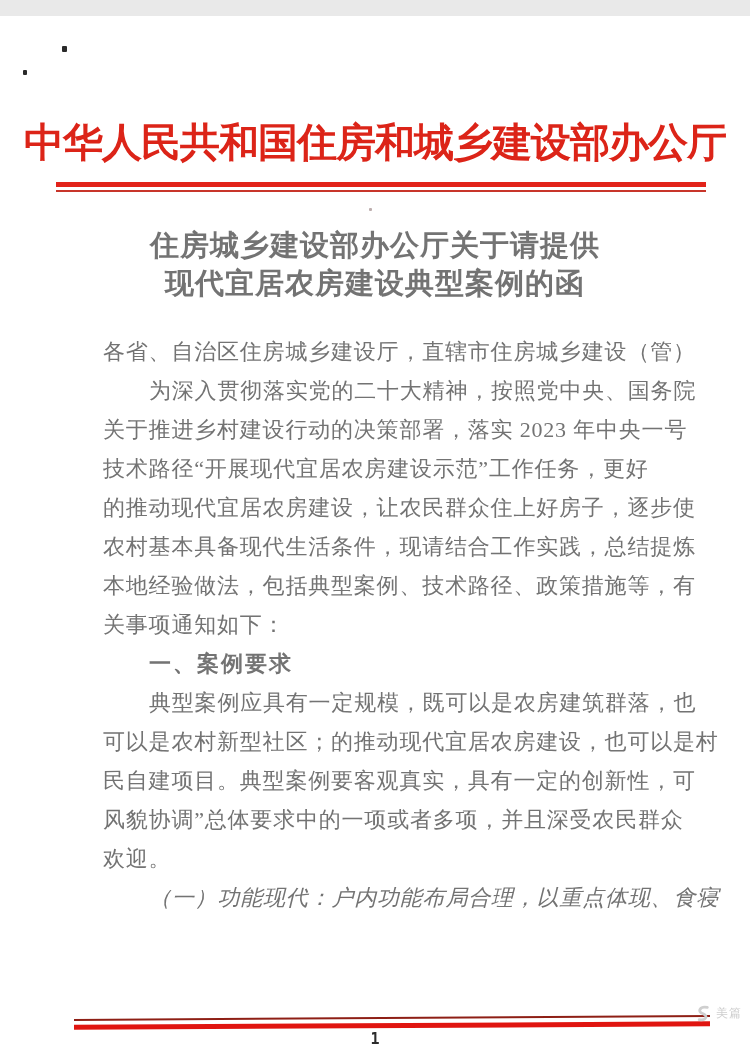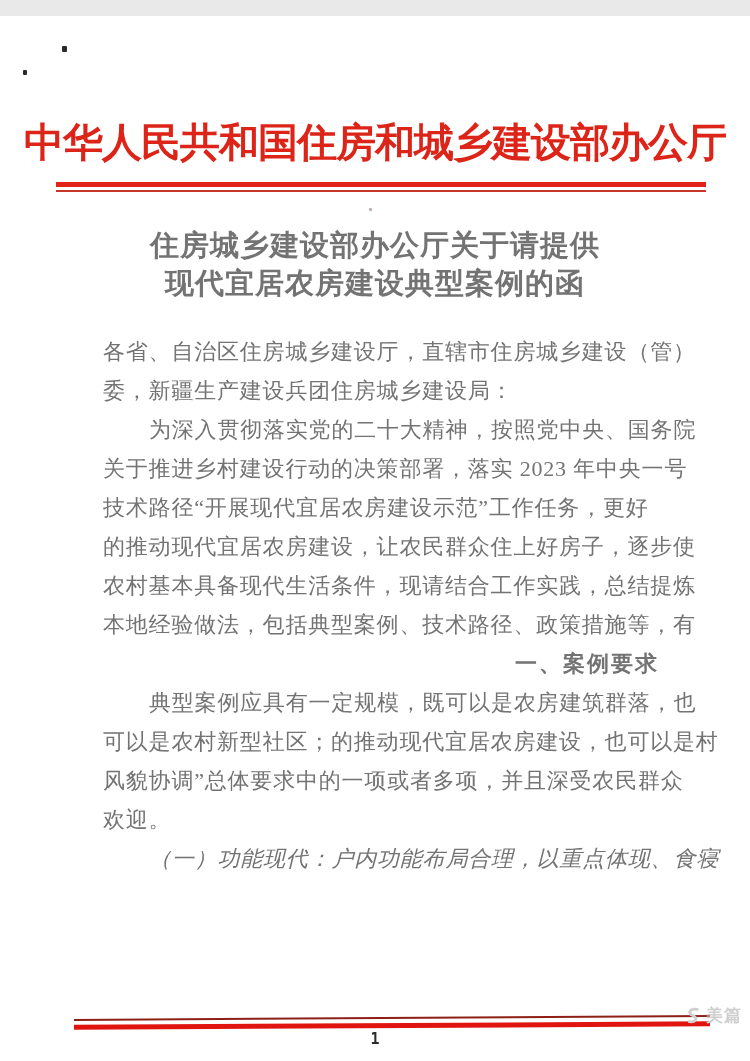--- a/index.html
+++ b/index.html
@@ -64,21 +64,20 @@
     height: 39px;
     line-height: 39px;
     letter-spacing: 0.8px;
     white-space: nowrap;
   }
   .indent { padding-left: 46px; }
   .heading-line {
     font-family: Liberation Serif, serif;
     font-weight: bold;
     letter-spacing: 2px;
-    text-align: right;
   }
   .kaiti-line { font-style: italic; }
 
   
   .rule-bottom-thin {
     position: absolute; left: 74px; top: 1001px;
     width: 636px; height: 2px; background: #8e1f15;
     transform: rotate(-0.35deg);
   }
   .rule-bottom-thick {
@@ -92,22 +91,22 @@
     font-family: "DejaVu Sans Mono", monospace;
     font-weight: bold;
     font-size: 15px;
     color: #2b2b2b;
   }
   .watermark {
     position: absolute; top: 988px; right: 8px;
     display: flex; align-items: center; gap: 3px;
     color: #cfcfcf;
     font-family: "Liberation Sans", sans-serif;
-    font-size: 17px;
-    font-weight: bold;
+    font-size: 12px;
+    font-weight: normal;
     letter-spacing: 1px;
   }
   .watermark .wm-icon { display: inline-flex; }
 </style>
 </head>
 <body>
 
 <div class="page">
 
   <span class="speck speck-1"></span>
@@ -118,33 +117,34 @@
   <div class="rule-top-thick"></div>
   <div class="rule-top-thin"></div>
 
   <div class="doc-title">
     <div>住房城乡建设部办公厅关于请提供</div>
     <div>现代宜居农房建设典型案例的函</div>
   </div>
 
   <div class="body-text">
     <div class="line">各省、自治区住房城乡建设厅，直辖市住房城乡建设（管）</div>
-    <div class="line">委，新疆生产建设兵团住房城乡建设局：</div>
 
     <div class="line indent">为深入贯彻落实党的二十大精神，按照党中央、国务院</div>
     <div class="line">关于推进乡村建设行动的决策部署，落实 2023 年中央一号</div>
     <div class="line">技术路径“开展现代宜居农房建设示范”工作任务，更好</div>
     <div class="line">的推动现代宜居农房建设，让农民群众住上好房子，逐步使</div>
     <div class="line">农村基本具备现代生活条件，现请结合工作实践，总结提炼</div>
     <div class="line">本地经验做法，包括典型案例、技术路径、政策措施等，有</div>
+    <div class="line">关事项通知如下：</div>
 
     <div class="line indent heading-line">一、案例要求</div>
 
     <div class="line indent">典型案例应具有一定规模，既可以是农房建筑群落，也</div>
     <div class="line">可以是农村新型社区；的推动现代宜居农房建设，也可以是村</div>
+    <div class="line">民自建项目。典型案例要客观真实，具有一定的创新性，可</div>
     <div class="line">风貌协调”总体要求中的一项或者多项，并且深受农民群众</div>
     <div class="line">欢迎。</div>
 
     <div class="line indent kaiti-line">（一）功能现代：户内功能布局合理，以重点体现、食寝</div>
   </div>
 
   <div class="rule-bottom-thin"></div>
   <div class="rule-bottom-thick"></div>
 
   <div class="page-number">1</div>

